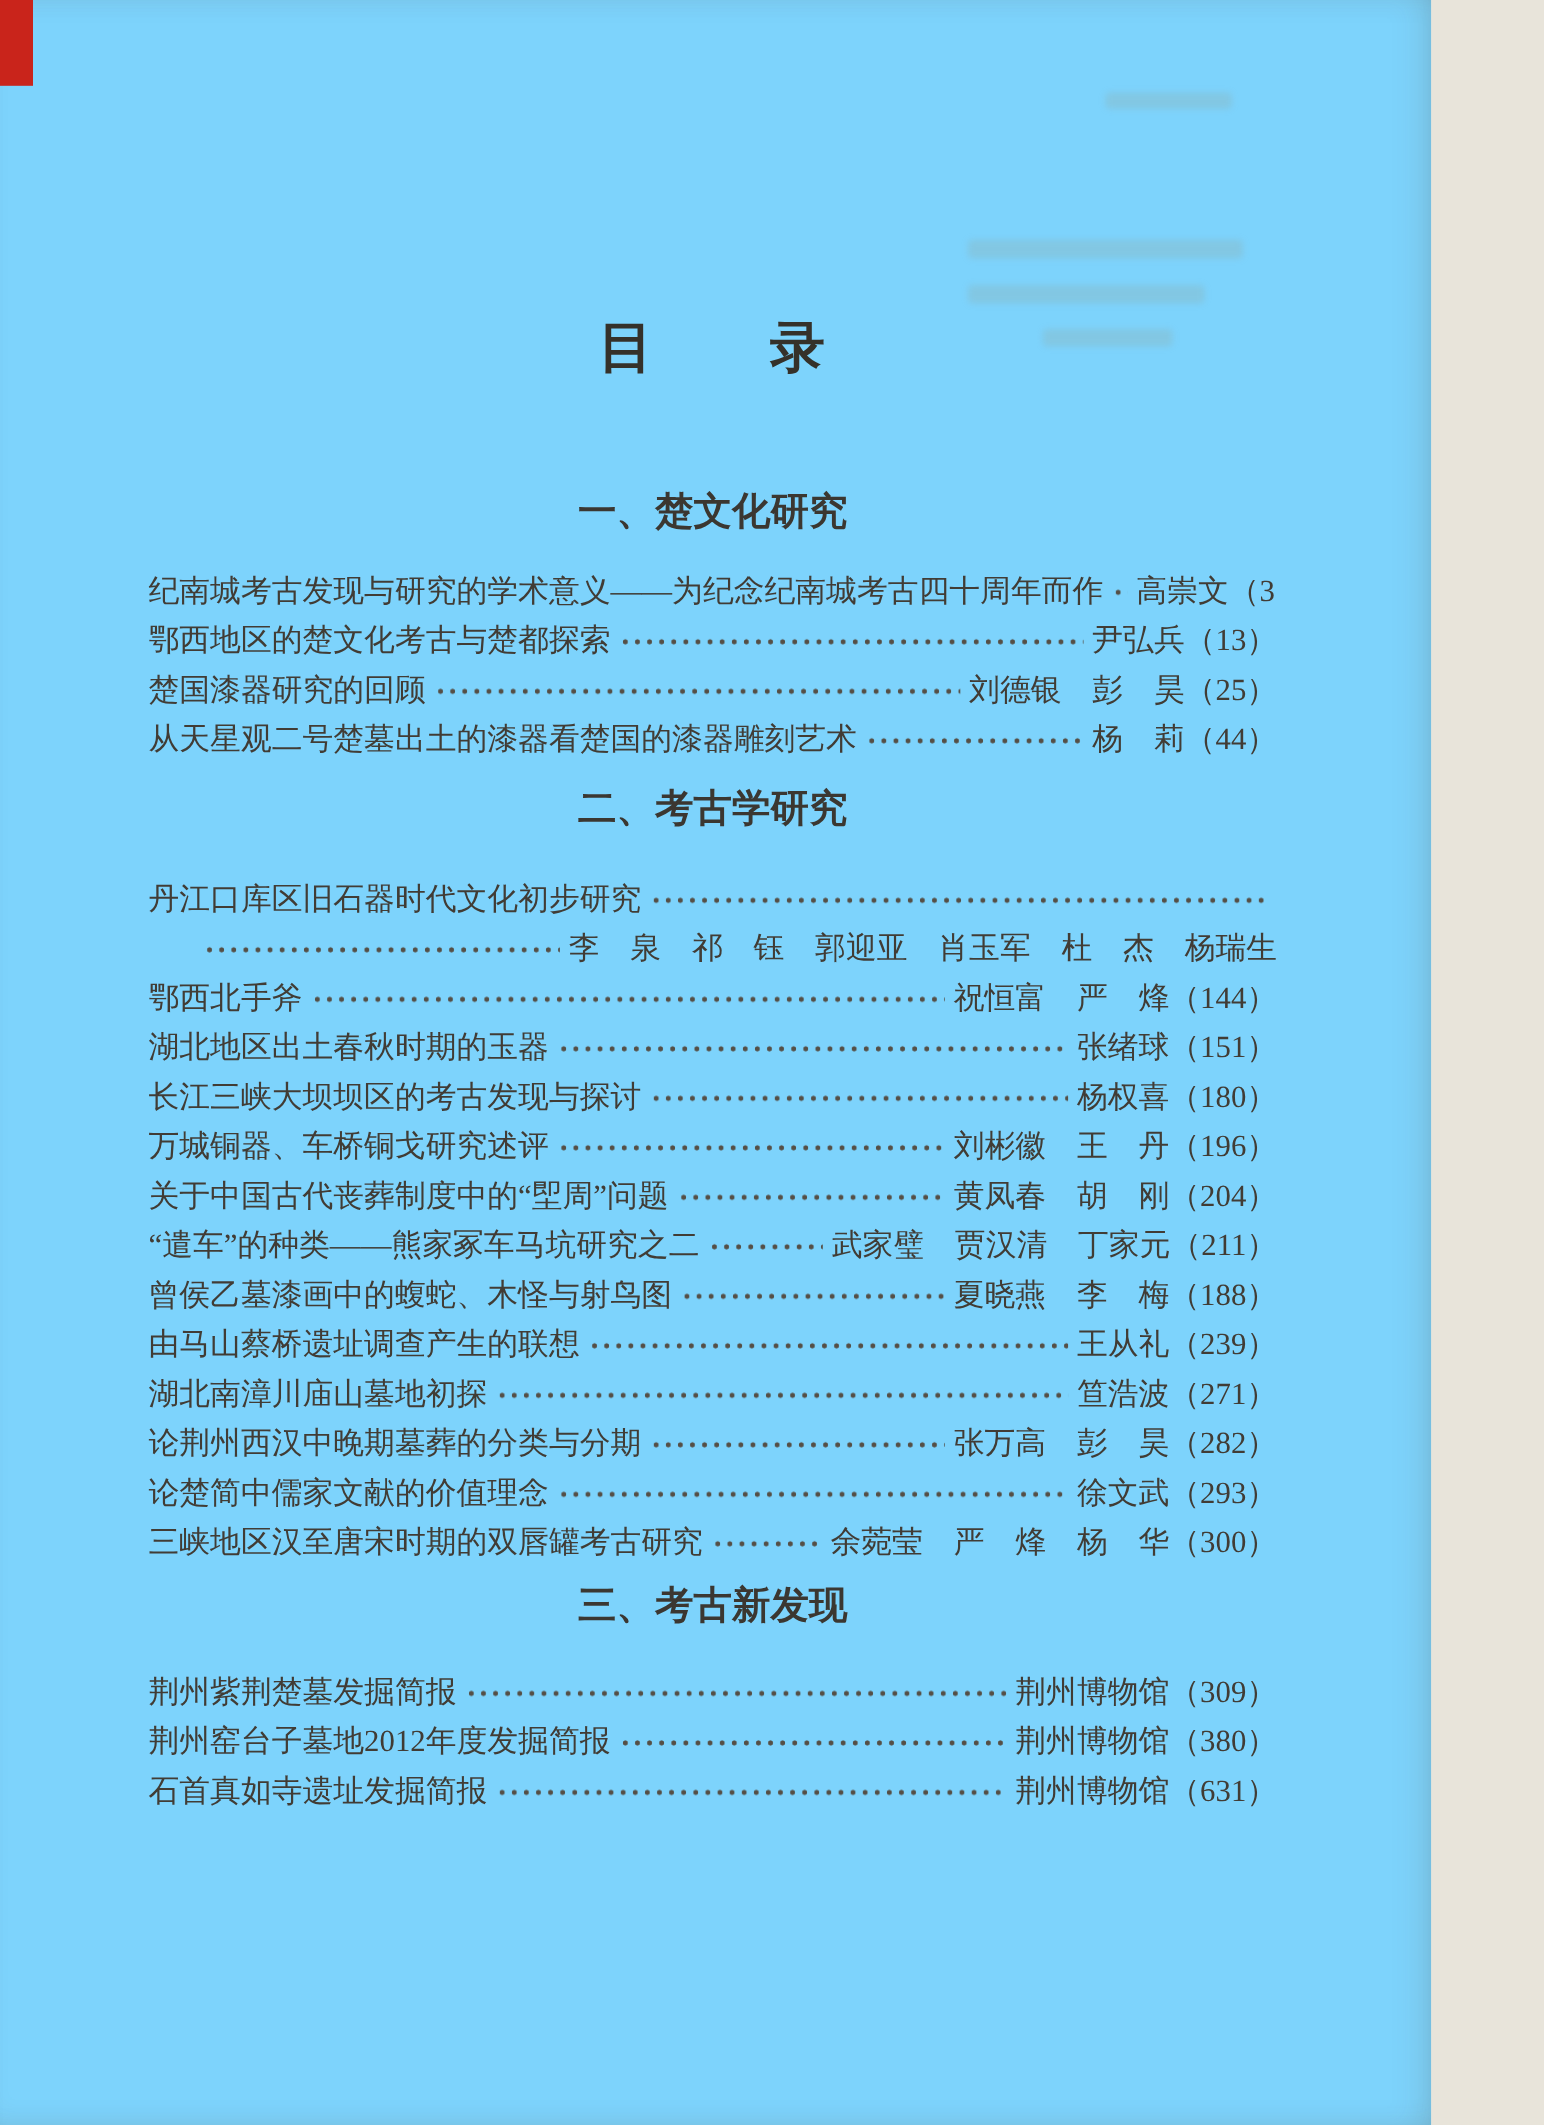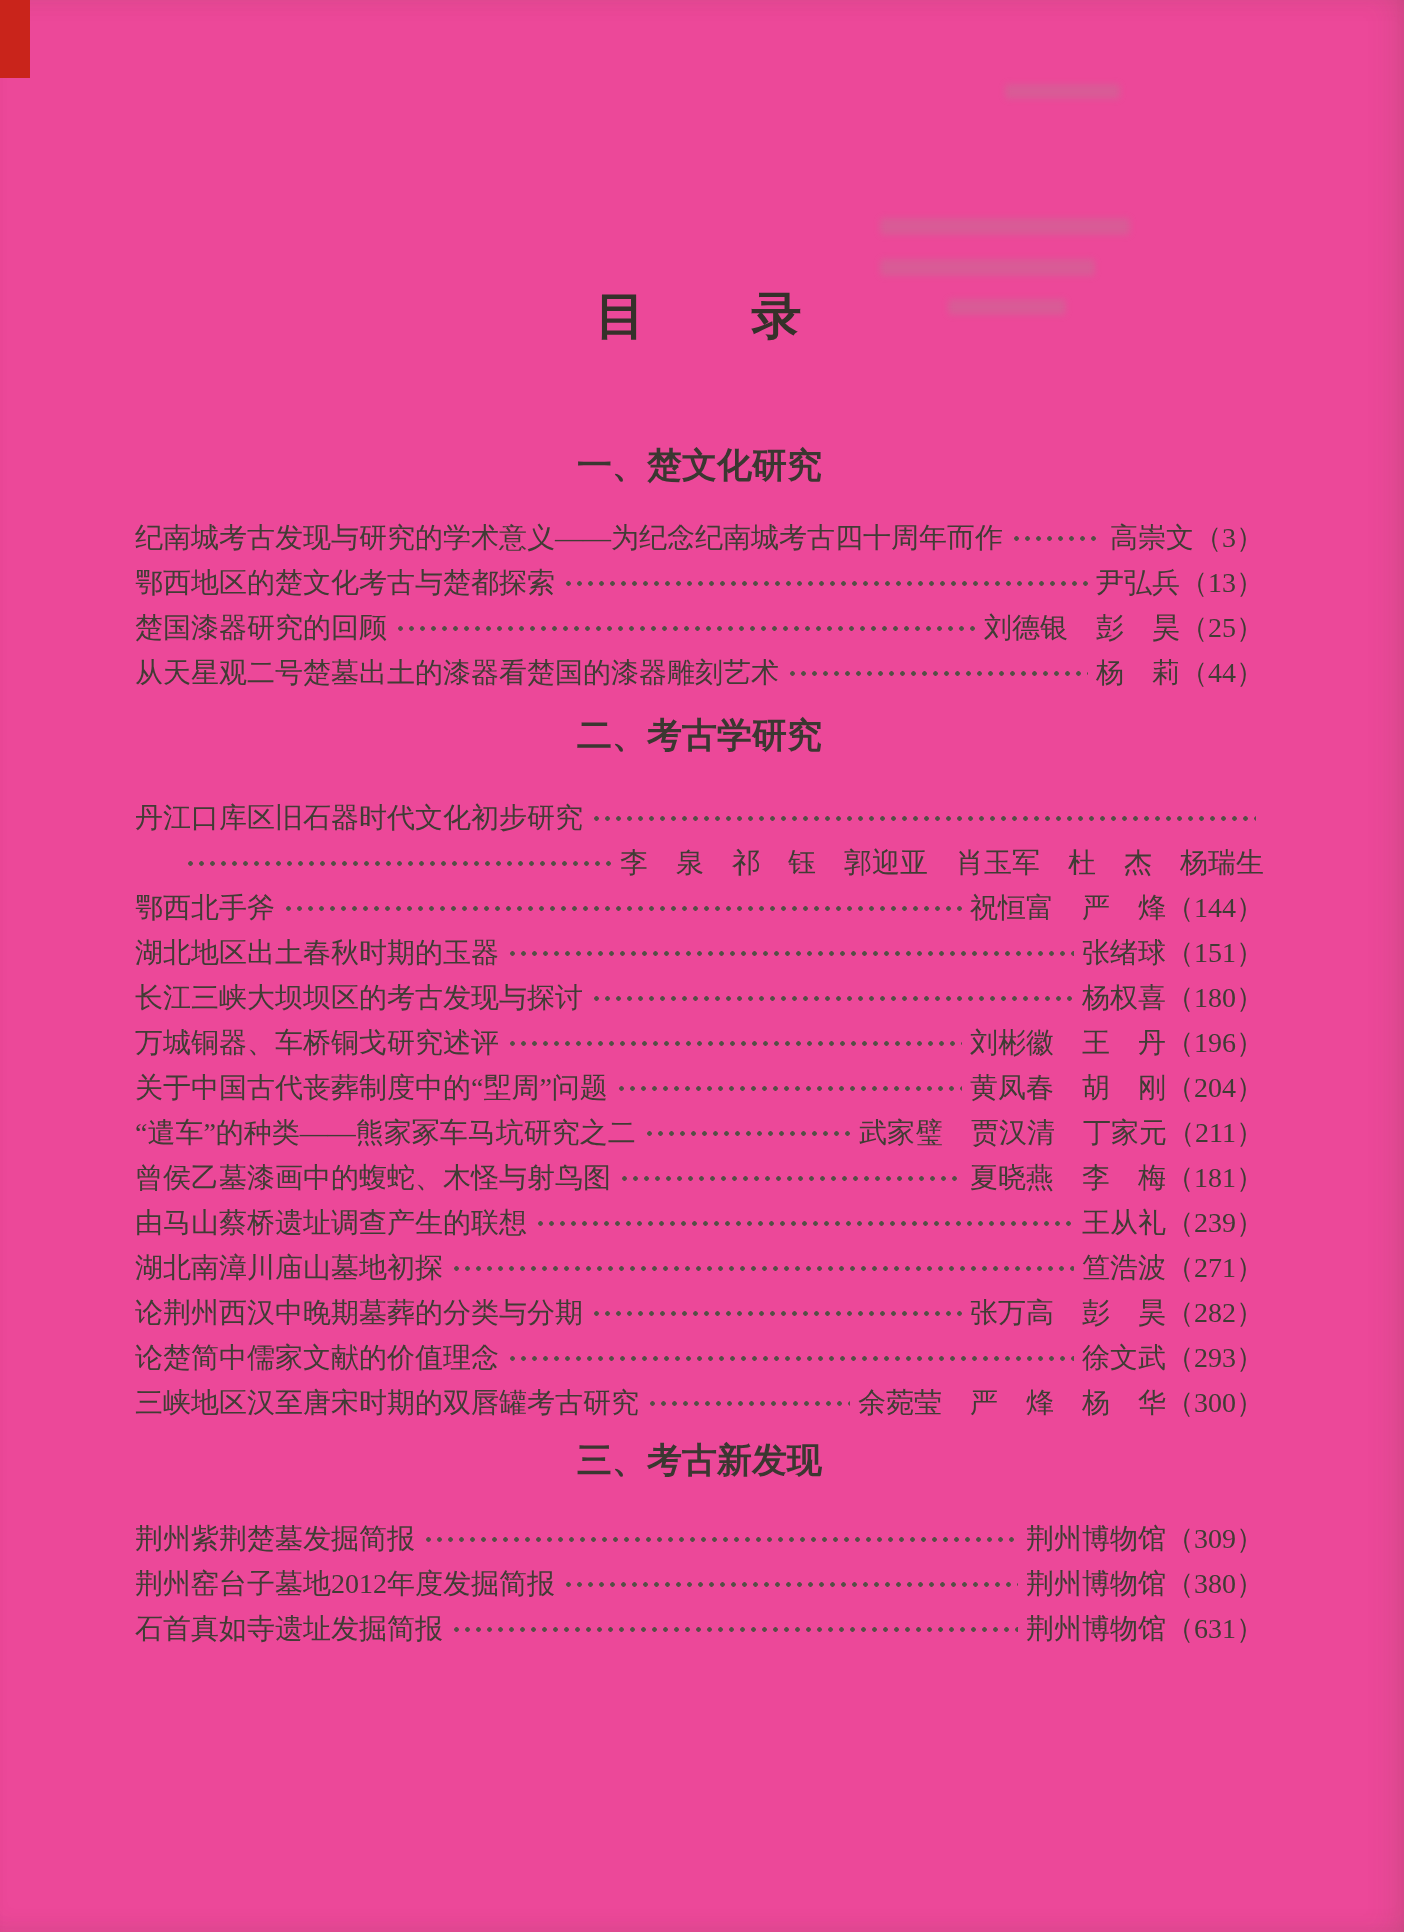--- a/index.html
+++ b/index.html
@@ -1,19 +1,19 @@
 <!DOCTYPE html>
 <html><head>
 <meta charset="utf-8">
 <style>
   html,body{margin:0;padding:0;background:#e8e4da;}
   .page{
     position:relative;
-    width:1404px;height:1932px;
-    background:#ec4899;
+    width:1301px;height:1932px;
+    background:#7dd3fc;
     color:#413c35;
     font-family:"Liberation Serif","DejaVu Serif",serif;
     overflow:hidden;
     box-shadow:inset -20px 0 34px -20px rgba(90,80,60,.25),
                inset 0 -16px 30px -22px rgba(90,80,60,.18),
                inset 0 18px 30px -24px rgba(90,80,60,.12);
   }
   .red-edge{
     position:absolute;left:0;top:0;width:30px;height:78px;
     background:#c9241b;
@@ -150,21 +150,21 @@
               <span class="entry-right">黄凤春　胡　刚（204）</span>
             </div>
             <div class="entry-row">
               <span class="entry-title">“遣车”的种类——熊家冢车马坑研究之二</span>
               <span class="leader"></span>
               <span class="entry-right">武家璧　贾汉清　丁家元（211）</span>
             </div>
             <div class="entry-row">
               <span class="entry-title">曾侯乙墓漆画中的蝮蛇、木怪与射鸟图</span>
               <span class="leader"></span>
-              <span class="entry-right">夏晓燕　李　梅（181）</span>
+              <span class="entry-right">夏晓燕　李　梅（188）</span>
             </div>
             <div class="entry-row">
               <span class="entry-title">由马山蔡桥遗址调查产生的联想</span>
               <span class="leader"></span>
               <span class="entry-right">王从礼（239）</span>
             </div>
             <div class="entry-row">
               <span class="entry-title">湖北南漳川庙山墓地初探</span>
               <span class="leader"></span>
               <span class="entry-right">笪浩波（271）</span>

